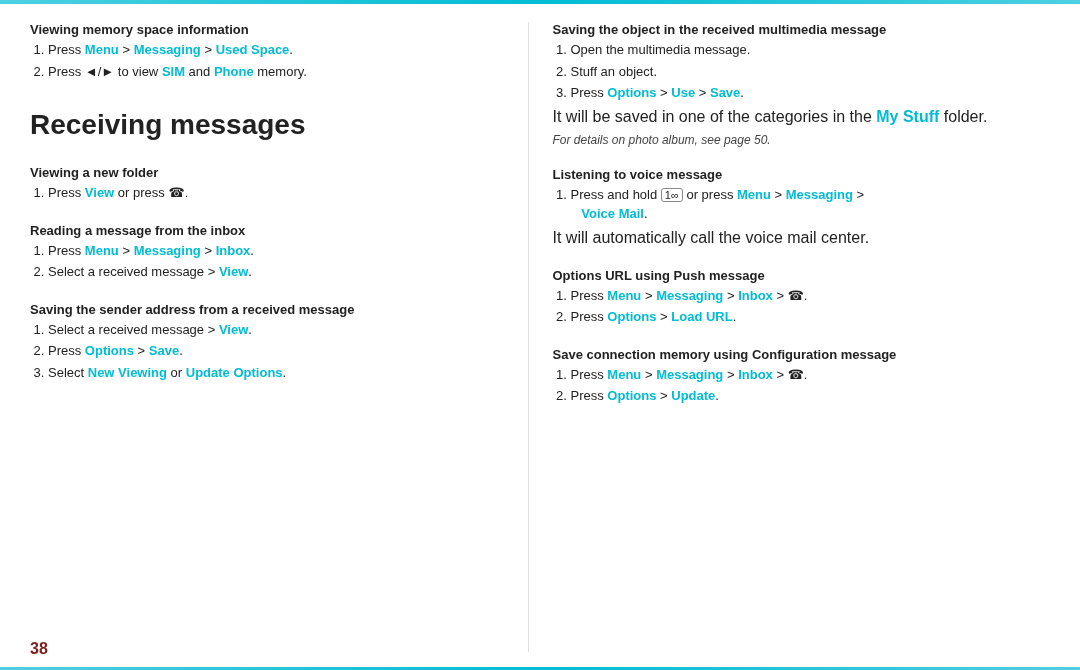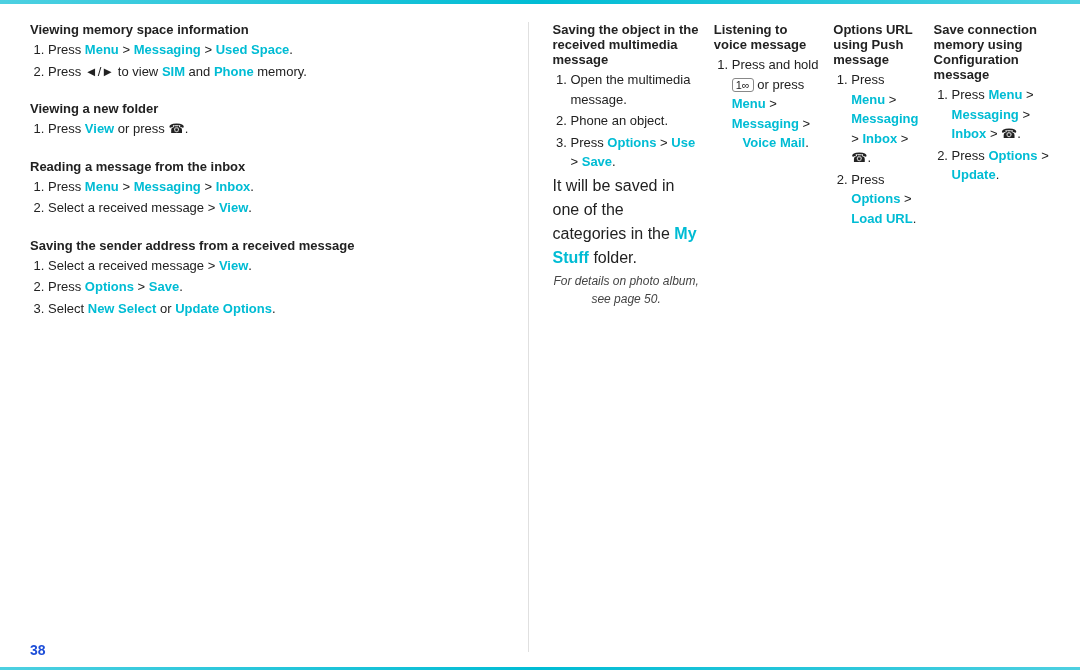--- a/index.html
+++ b/index.html
@@ -33,21 +33,21 @@
     }
     .left-col {
       flex: 1;
       display: flex;
       flex-direction: column;
       gap: 14px;
     }
     .right-col {
       flex: 1;
       display: flex;
-      flex-direction: row;
+      flex-direction: column;
       gap: 14px;
       border-left: 1px solid #e0e0e0;
       padding-left: 24px;
     }
     .section-title {
       font-weight: bold;
       font-size: 13px;
       color: #222;
       margin-bottom: 3px;
     }
@@ -71,35 +71,34 @@
     }
     .link-blue {
       color: #00bcd4;
       font-weight: bold;
     }
     .italic-note {
       font-style: italic;
       font-size: 12px;
       color: #444;
       margin-top: 2px;
-      text-align: center;
     }
     .normal-note {
       font-size: 16px;
       color: #222;
       margin-top: 2px;
       line-height: 1.5;
     }
     .page-number {
       position: absolute;
       bottom: 12px;
       left: 30px;
       font-weight: bold;
-      font-size: 14px;
-      color: #1d4ed8;
+      font-size: 16px;
+      color: #7f1d1d;
     }
     .bottom-line {
       height: 3px;
       background: linear-gradient(to right, #4dd0e1, #00bcd4, #4dd0e1);
       width: 100%;
       position: absolute;
       bottom: 0;
       left: 0;
     }
     .phone-icon {
@@ -126,20 +125,21 @@
         <ol>
           <li>
             Press <span class="link-blue">Menu</span> &gt; <span class="link-blue">Messaging</span> &gt; <span class="link-blue">Used Space</span>.
           </li>
           <li>
             Press ◄/► to view <span class="link-blue">SIM</span> and <span class="link-blue">Phone</span> memory.
           </li>
         </ol>
       </div>
 
+      <div class="big-title">Receiving messages</div>
 
       <div class="section">
         <div class="section-title">Viewing a new folder</div>
         <ol>
           <li>
             Press <span class="link-blue">View</span> or press <span class="phone-icon">☎</span>.
           </li>
         </ol>
       </div>
 
@@ -158,51 +158,52 @@
       <div class="section">
         <div class="section-title">Saving the sender address from a received message</div>
         <ol>
           <li>
             Select a received message &gt; <span class="link-blue">View</span>.
           </li>
           <li>
             Press <span class="link-blue">Options</span> &gt; <span class="link-blue">Save</span>.
           </li>
           <li>
-            Select <span class="link-blue">New Select</span> or <span class="link-blue">Update Options</span>.
+            Select <span class="link-blue">New Viewing</span> or <span class="link-blue">Update Options</span>.
           </li>
         </ol>
       </div>
 
     </div>
 
     <div class="right-col">
 
       <div class="section">
         <div class="section-title">Saving the object in the received multimedia message</div>
         <ol>
           <li>Open the multimedia message.</li>
-          <li>Phone an object.</li>
+          <li>Stuff an object.</li>
           <li>
             Press <span class="link-blue">Options</span> &gt; <span class="link-blue">Use</span> &gt; <span class="link-blue">Save</span>.
           </li>
         </ol>
         <p class="normal-note">
           It will be saved in one of the categories in the <span class="link-blue">My Stuff</span> folder.
         </p>
         <p class="italic-note">For details on photo album, see page 50.</p>
       </div>
 
       <div class="section">
         <div class="section-title">Listening to voice message</div>
         <ol>
           <li>
             Press and hold <span style="border:1px solid #888; padding: 0 3px; font-size:11px; border-radius:3px;">1∞</span> or press <span class="link-blue">Menu</span> &gt; <span class="link-blue">Messaging</span> &gt; <br>&nbsp;&nbsp;&nbsp;<span class="link-blue">Voice Mail</span>.
           </li>
         </ol>
+        <p class="normal-note">It will automatically call the voice mail center.</p>
       </div>
 
       <div class="section">
         <div class="section-title">Options URL using Push message</div>
         <ol>
           <li>
             Press <span class="link-blue">Menu</span> &gt; <span class="link-blue">Messaging</span> &gt; <span class="link-blue">Inbox</span> &gt; <span class="phone-icon">☎</span>.
           </li>
           <li>
             Press <span class="link-blue">Options</span> &gt; <span class="link-blue">Load URL</span>.

